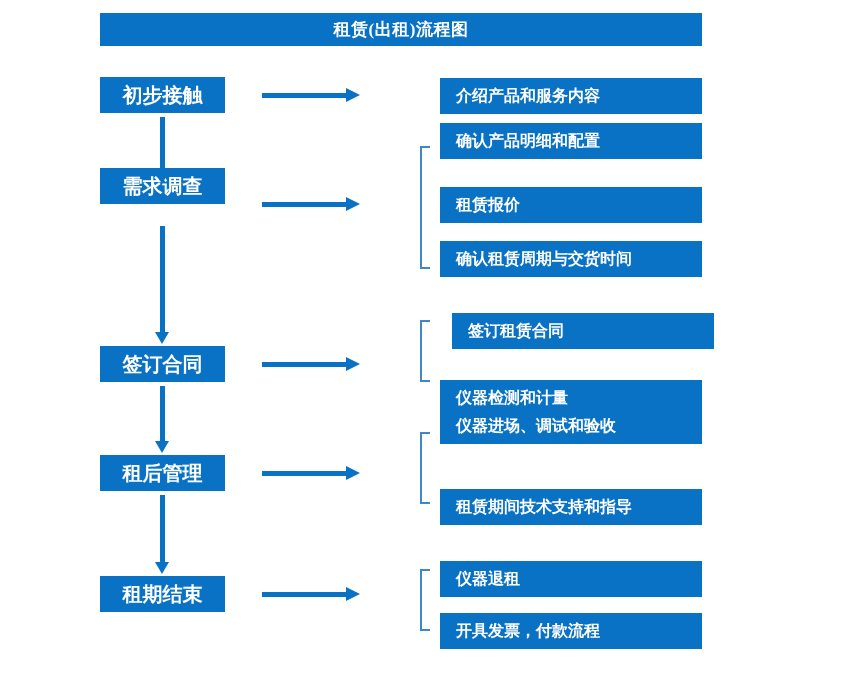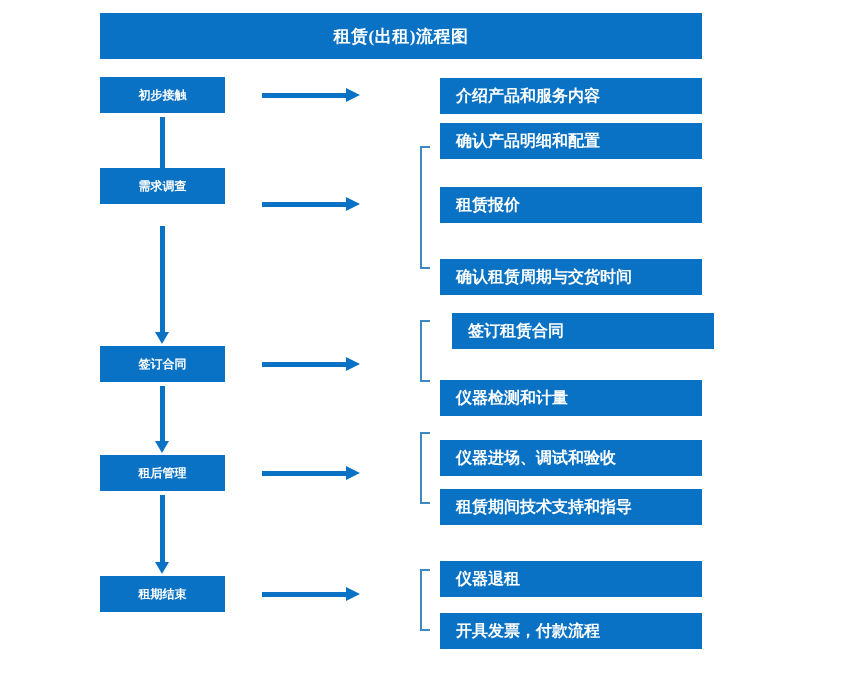--- a/index.html
+++ b/index.html
@@ -8,21 +8,21 @@
     background:#ffffff;
     font-family:"Liberation Serif","DejaVu Serif",serif;
     position:relative;
     overflow:hidden;
   }
   .canvas{position:absolute;left:0;top:0;width:844px;height:688px;}
 
   
   .title-bar{
     position:absolute;
-    left:100px;top:13px;width:602px;height:46px;
+    left:100px;top:13px;width:602px;height:33px;
     background:#0a72c4;
     display:flex;align-items:center;justify-content:center;
   }
   .title-bar .txt{
     color:#ffffff;
     font-size:17px;
     font-weight:bold;
     letter-spacing:.5px;
     line-height:1;
   }
@@ -38,21 +38,21 @@
     color:#ffffff;
     font-size:16px;
     font-weight:bold;
     line-height:1;
     white-space:nowrap;
   }
   .box-left{
     left:100px;width:125px;height:36px;
     justify-content:center;
   }
-  .box-left .txt{font-size:12px;}
+  .box-left .txt{font-size:20px;}
   .box-right{
     left:440px;width:262px;height:36px;
     padding-left:16px;
   }
   .box-right .txt{font-size:16px;}
 
   
   .arrow-h{
     position:absolute;
     left:262px;width:98px;height:14px;
@@ -165,30 +165,30 @@
 
   <div class="box box-right" style="top:78px;">
     <span class="txt">介绍产品和服务内容</span>
   </div>
   <div class="box box-right" style="top:123px;">
     <span class="txt">确认产品明细和配置</span>
   </div>
   <div class="box box-right" style="top:187px;">
     <span class="txt">租赁报价</span>
   </div>
-  <div class="box box-right" style="top:259px;">
+  <div class="box box-right" style="top:241px;">
     <span class="txt">确认租赁周期与交货时间</span>
   </div>
   <div class="box box-right" style="top:313px;margin-left:12px;">
     <span class="txt">签订租赁合同</span>
   </div>
   <div class="box box-right" style="top:365px;margin-top:15px;">
     <span class="txt">仪器检测和计量</span>
   </div>
-  <div class="box box-right" style="top:440px;">
+  <div class="box box-right" style="top:408px;">
     <span class="txt">仪器进场、调试和验收</span>
   </div>
   <div class="box box-right" style="top:489px;text-align:right;">
     <span class="txt">租赁期间技术支持和指导</span>
   </div>
   <div class="box box-right" style="top:561px;">
     <span class="txt">仪器退租</span>
   </div>
   <div class="box box-right" style="top:613px;">
     <span class="txt">开具发票，付款流程</span>

